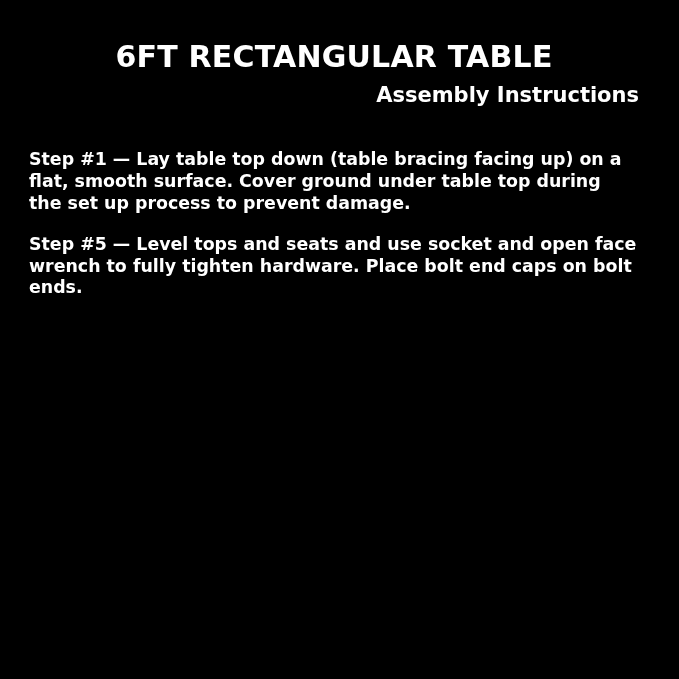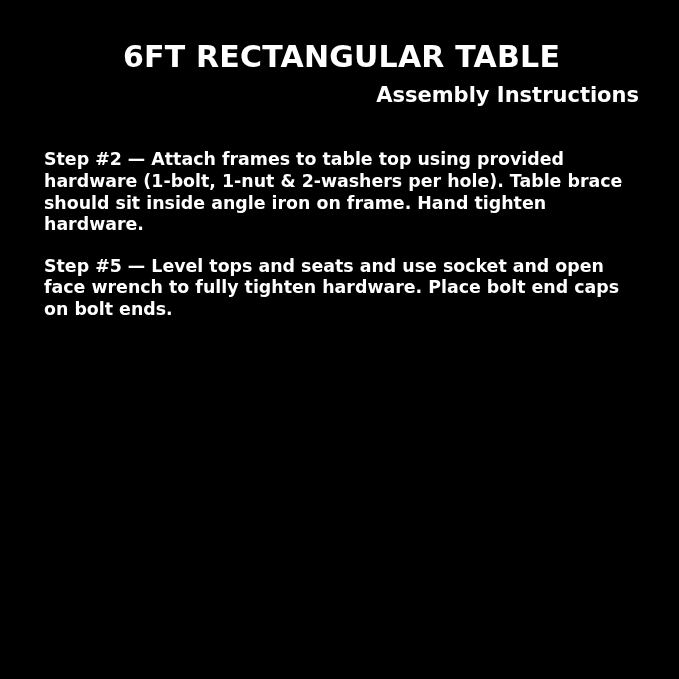--- a/index.html
+++ b/index.html
@@ -11,21 +11,21 @@
     height: 679px;
     background: #000000;
     color: #ffffff;
     font-family: "DejaVu Sans", sans-serif;
     overflow: hidden;
   }
   .page {
     width: 679px;
     height: 679px;
     box-sizing: border-box;
-    padding: 34px 40px 20px 44px;
+    padding: 34px 40px 20px 29px;
     display: flex;
     flex-direction: column;
   }
   .title {
     text-align: center;
     font-weight: bold;
     font-size: 30px;
     letter-spacing: 0.2px;
     line-height: 1.1;
     margin: 6px 0 0 0;
@@ -56,21 +56,21 @@
 </head>
 <body>
 
 <div class="page">
 
   <h1 class="title">6FT RECTANGULAR TABLE</h1>
   <h2 class="subtitle">Assembly Instructions</h2>
 
   <div class="steps">
 
+    <p class="step"><span class="lbl">Step #1  —</span>  <span>Lay table top down (table bracing facing up) on a flat, smooth surface. Cover ground under table top during the set up process to prevent damage.</span></p>
 
-    <p class="step"><span class="lbl">Step #2  —</span>  <span>Attach frames to table top using provided hardware (1-bolt, 1-nut &amp; 2-washers per hole). Table brace should sit inside angle iron on frame. Hand tighten hardware.</span></p>
 
 
 
     <p class="step"><span class="lbl">Step #5  —</span>  <span>Level tops and seats and use socket and open face wrench to fully tighten hardware. Place bolt end caps on bolt ends.</span></p>
 
   </div>
 </div>
 
 </body></html>

